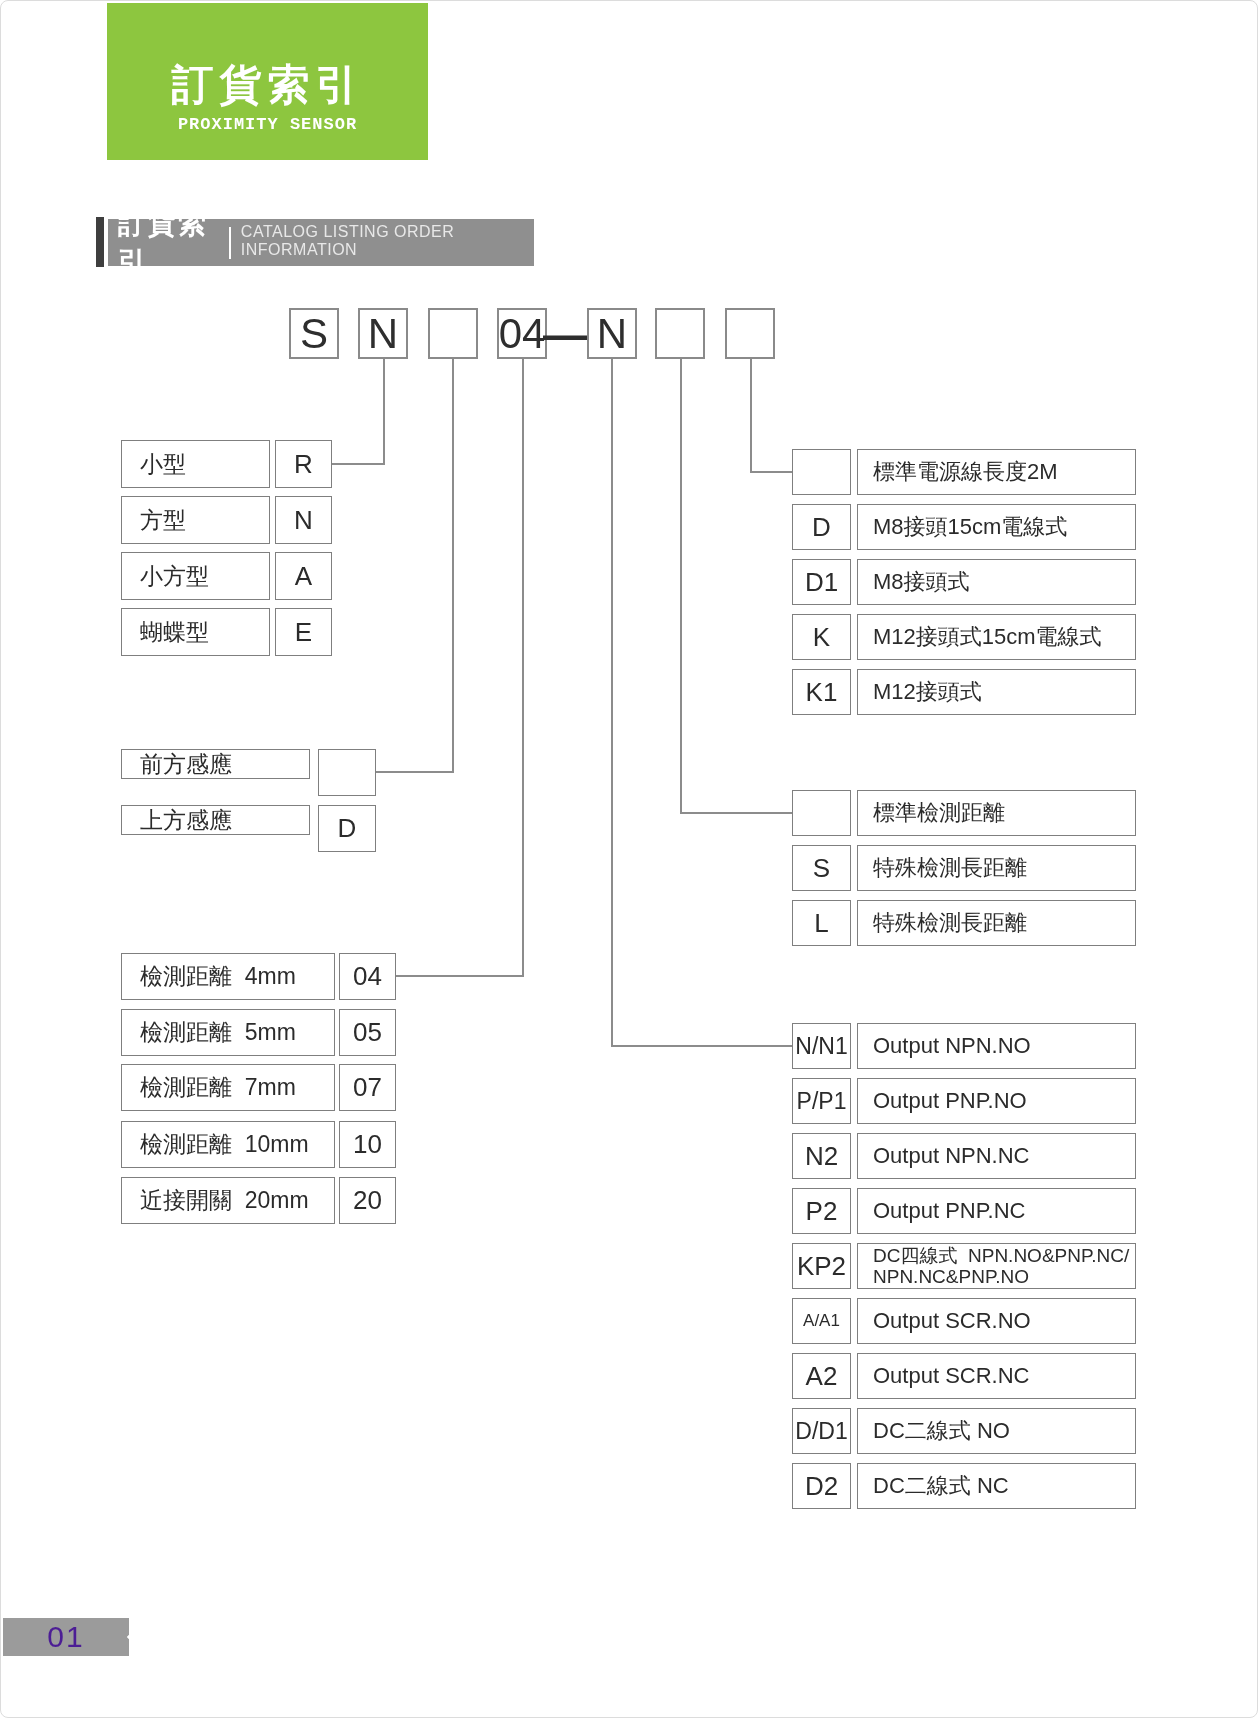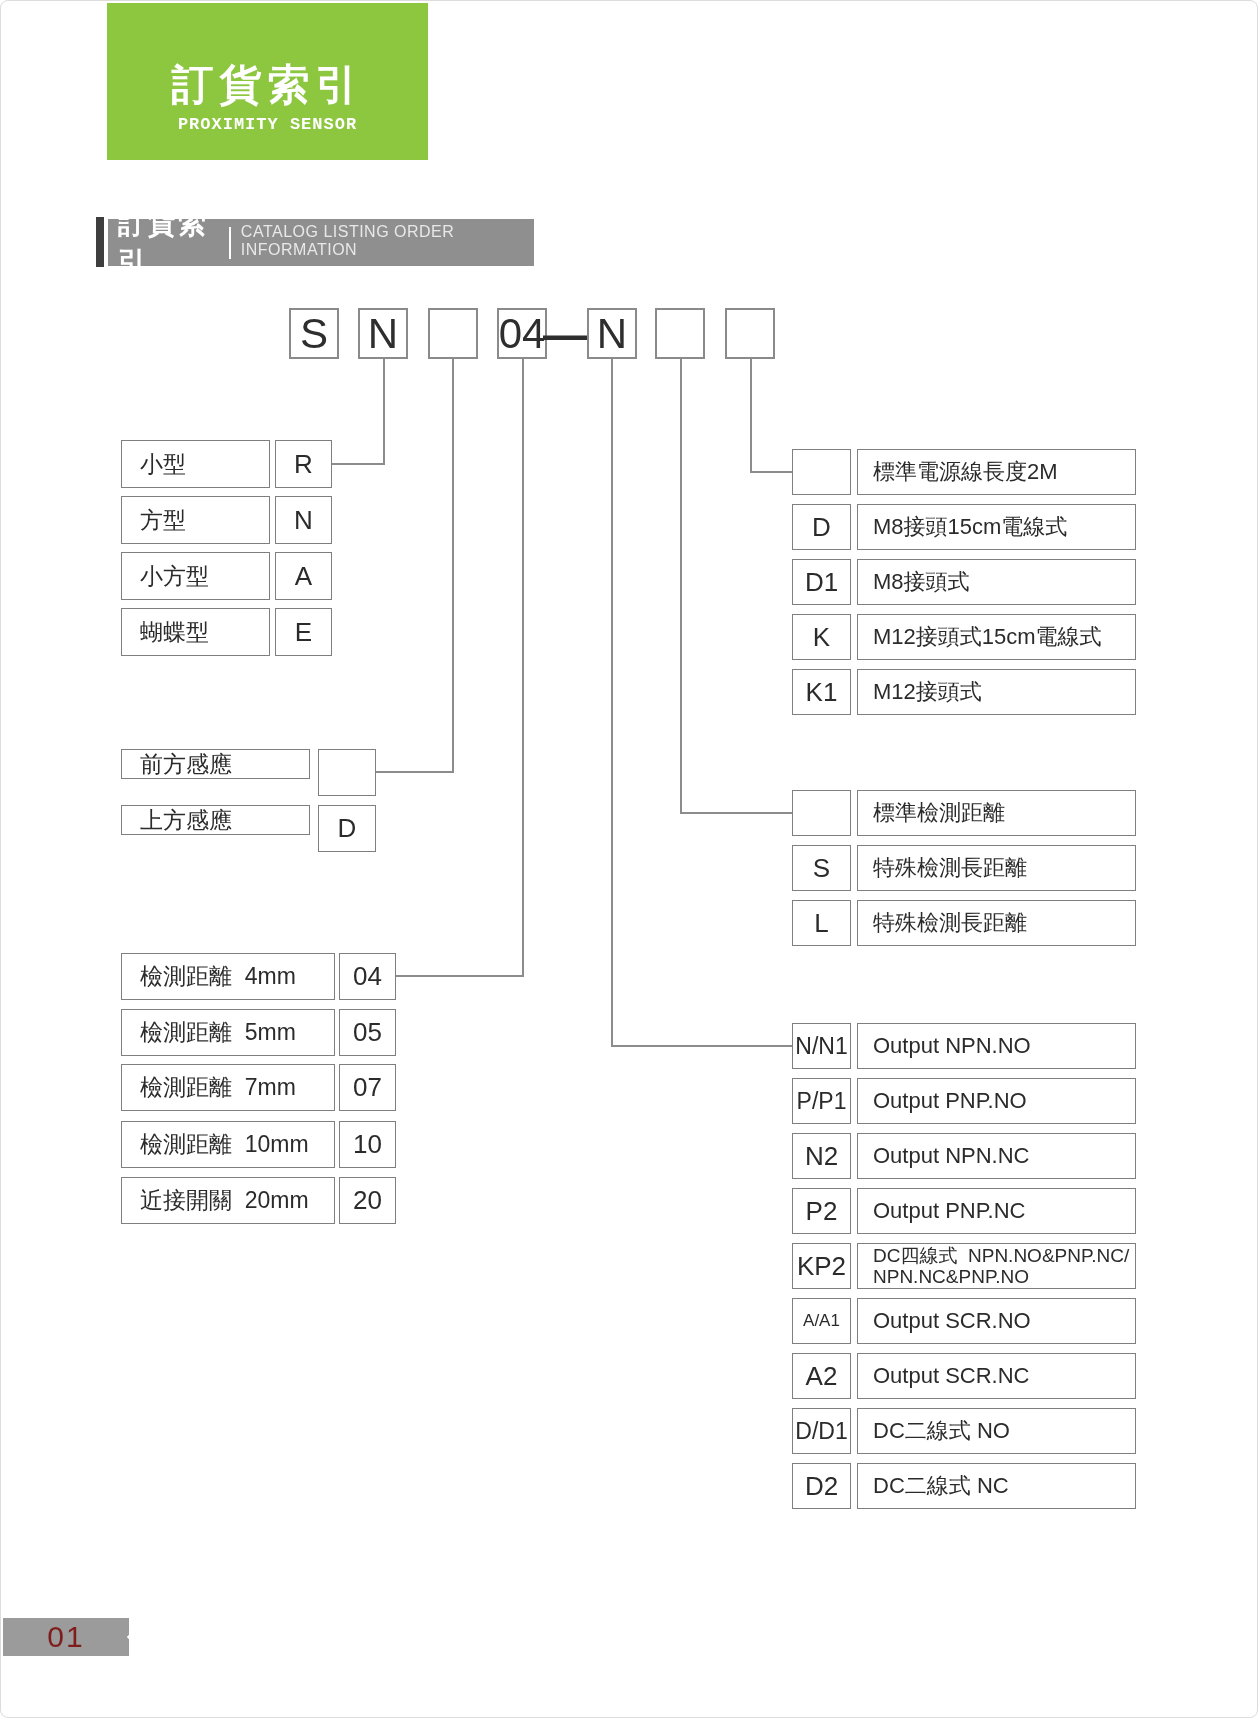--- a/index.html
+++ b/index.html
@@ -40,21 +40,21 @@
   .dist-code{left:338px;width:57px;height:47px;}
   .r-code{left:791px;width:59px;height:46px;}
   .r-desc{left:856px;width:279px;height:46px;}
   .twolines{flex-direction:column;align-items:flex-start;justify-content:center;
     font-size:19px;line-height:21px;}
   
   .line{position:absolute;background:#8c8c8c;}
   
   .footer-gray{position:absolute;left:2px;top:1617px;width:126px;height:38px;background:#9b9b9b;
     display:flex;align-items:center;justify-content:center;}
-  .footer-gray .num{color:#7f1d1d;font-size:30px;letter-spacing:2px;}
+  .footer-gray .num{color:#4c1d95;font-size:30px;letter-spacing:2px;}
   .footer-orange{position:absolute;left:118px;top:1614px;width:226px;height:43px;background:#ee8a1b;
     display:flex;align-items:center;box-sizing:border-box;padding-left:42px;}
   .footer-orange .site{color:#fff;font-size:21px;}
   .chevron{position:absolute;left:124px;top:1620px;}
 </style>
 </head>
 <body>
 
 <div class="page">
 

